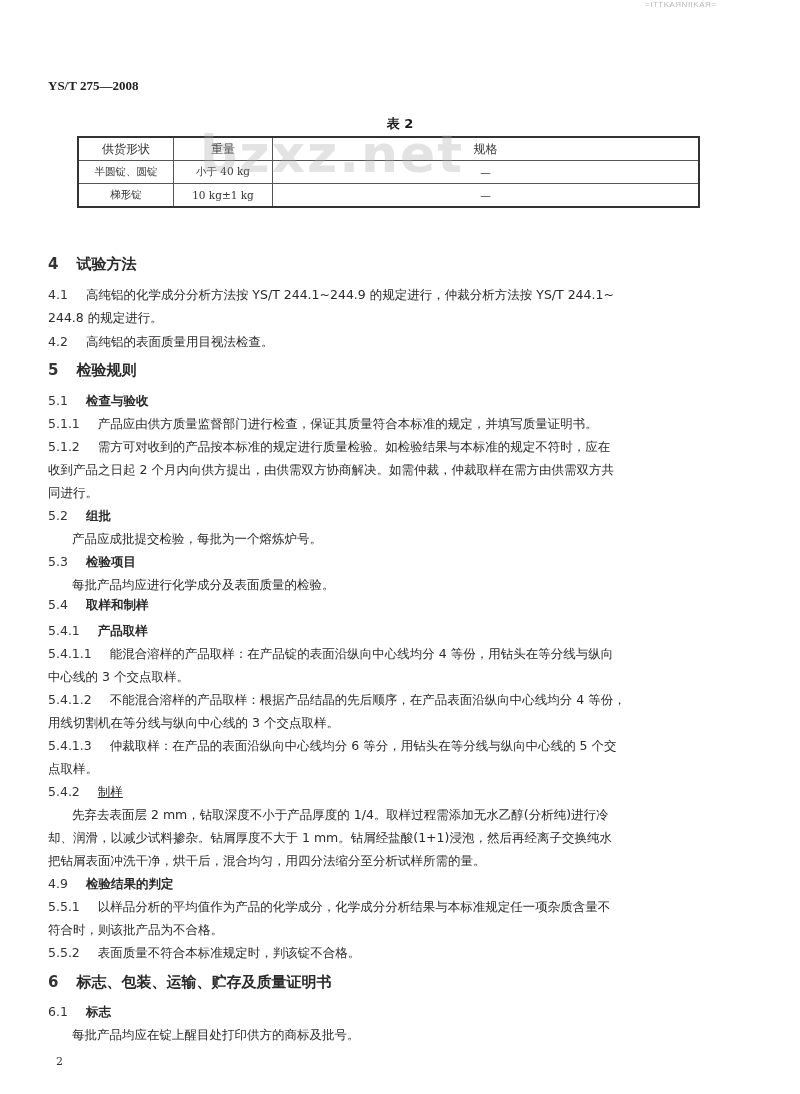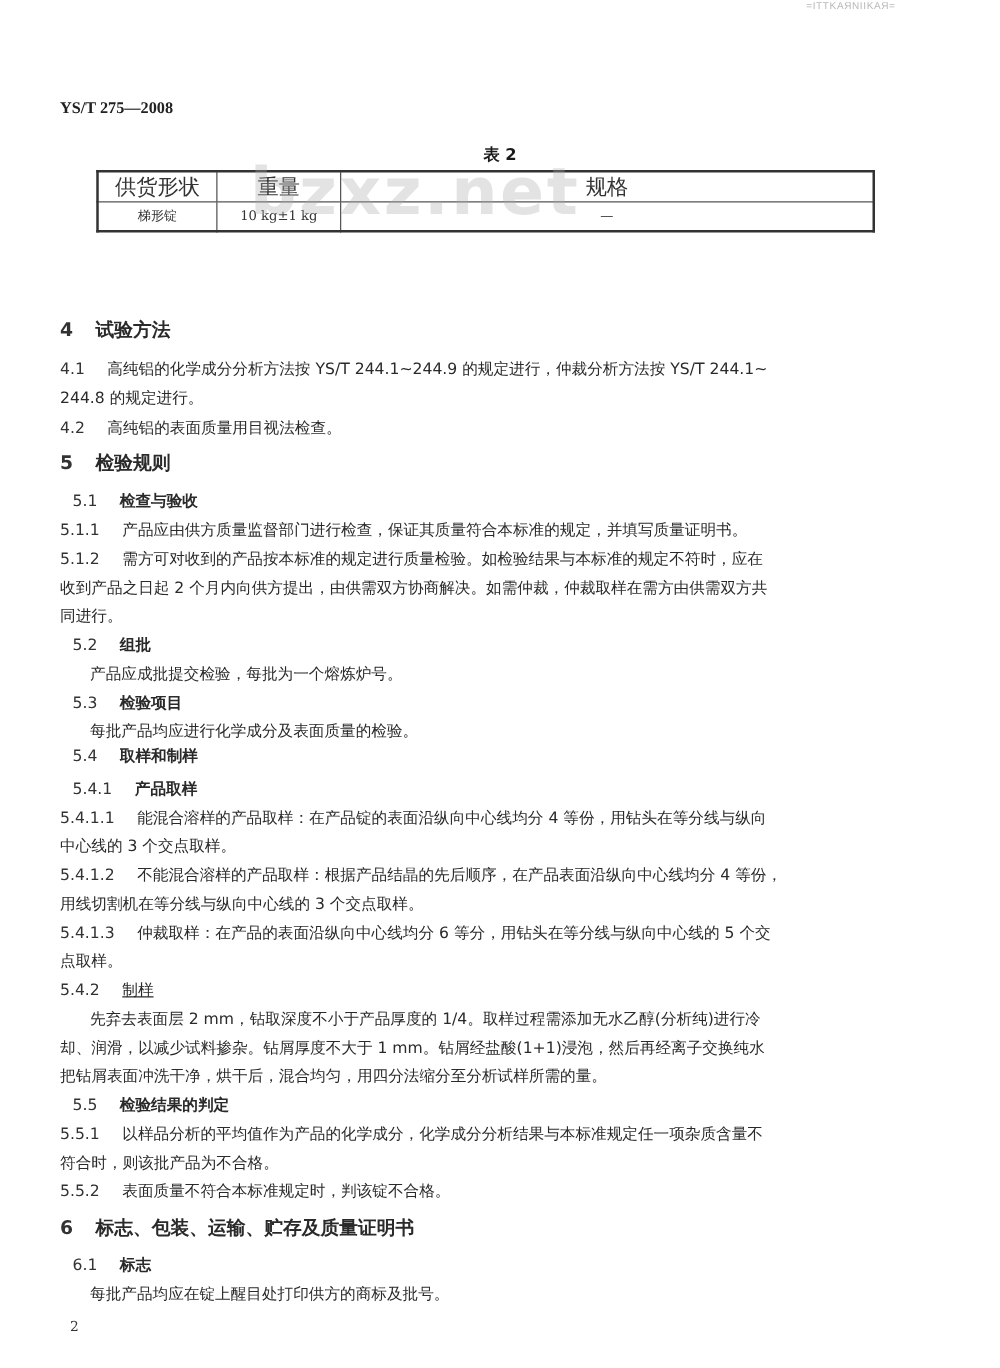--- a/index.html
+++ b/index.html
@@ -5,52 +5,57 @@
     html, body { margin: 0; padding: 0; }
     body {
       width: 800px; height: 1094px; background: #ffffff; position: relative; overflow: hidden;
       font-family: "DejaVu Serif", "Liberation Serif", serif; color: #1a1a1a;
     }
     .corner-mark { position: absolute; top: 0; left: 645px; font-size: 8px; color: #b8b8b8; letter-spacing: 0.5px; font-family: "Liberation Sans", sans-serif; }
     .std-no { position: absolute; top: 78px; left: 48px; font-size: 13px; font-weight: bold; font-family: "Liberation Serif", serif; color: #222; }
     .table-caption { position: absolute; top: 115px; left: 0; width: 800px; text-align: center; font-size: 13px; font-weight: bold; font-family: "DejaVu Sans", sans-serif; }
     .tbl { position: absolute; top: 136px; left: 77px; width: 623px; border-collapse: collapse; font-size: 11px; }
     .tbl td, .tbl th { border: 1px solid #555; height: 22px; padding: 0; text-align: center; font-weight: normal; color: #333; }
-    .tbl th { font-family: Liberation Mono, monospace; font-size: 17px; }
+    .tbl th { font-family: Liberation Mono, monospace; font-size: 12px; }
     .tbl td { font-family: "DejaVu Serif", serif; font-size: 10.5px; }
     .tbl .c1 { width: 94px; }
     .tbl .c2 { width: 98px; }
     .tbl { border-left: 2px solid #333; border-right: 2px solid #333; border-top: 2px solid #333; border-bottom: 2px solid #333; }
     .watermark {
       position: absolute; top: 128px; left: 200px; font-size: 52px; font-weight: bold;
       color: rgba(170,170,170,0.33); font-family: "DejaVu Sans", sans-serif; letter-spacing: 2px;
       pointer-events: none; line-height: 1;
     }
     .content { position: absolute; left: 48px; width: 660px; font-size: 12.5px; line-height: 24px; font-family: "DejaVu Sans", sans-serif; color: #2a2a2a; }
     .line { position: absolute; left: 0; white-space: nowrap; }
     .h1 { font-weight: bold; font-size: 15px; }
-    .h2 { font-weight: bold; margin-left: 10px; }
+    .h2 { font-weight: bold; }
     .num { display: inline-block; font-family: "DejaVu Sans", sans-serif; color: #333; }
     .indent { padding-left: 24px; }
     .page-num { position: absolute; top: 1028px; left: 56px; font-size: 11px; color: #333; }
   </style>
 </head>
 <body>
 
 <div class="corner-mark">=ITTKAЯNIIKAЯ=</div>
 <div class="std-no">YS/T 275—2008</div>
 
 <div class="table-caption">表 2</div>
 
 <table class="tbl">
   <tbody>
       <tr>
     <th class="c1">供货形状</th>
     <th class="c2">重量</th>
     <th>规格</th>
+  </tr>
+  <tr>
+    <td>半圆锭、圆锭</td>
+    <td>小于 40 kg</td>
+    <td>—</td>
   </tr>
   <tr>
     <td>梯形锭</td>
     <td>10 kg±1 kg</td>
     <td>—</td>
   </tr>
 </tbody>
   </table>
 
 <div class="watermark">bzxz.net</div>
@@ -130,21 +135,21 @@
   <div class="line indent" style="top:803px;">
     <span>先弃去表面层 2 mm，钻取深度不小于产品厚度的 1/4。取样过程需添加无水乙醇(分析纯)进行冷</span>
   </div>
   <div class="line" style="top:826px;">
     <span>却、润滑，以减少试料掺杂。钻屑厚度不大于 1 mm。钻屑经盐酸(1+1)浸泡，然后再经离子交换纯水</span>
   </div>
   <div class="line" style="top:849px;">
     <span>把钻屑表面冲洗干净，烘干后，混合均匀，用四分法缩分至分析试样所需的量。</span>
   </div>
   <div class="line h2" style="top:872px;">
-    <span class="num" style="font-weight:normal">5.5</span><span style="display:inline-block;width:18px"></span><span>检验结果的判定</span>
+    <span class="num" style="font-weight:normal">4.9</span><span style="display:inline-block;width:18px"></span><span>检验结果的判定</span>
   </div>
   <div class="line" style="top:895px;">
     <span class="num">5.5.1</span><span style="display:inline-block;width:18px"></span><span>以样品分析的平均值作为产品的化学成分，化学成分分析结果与本标准规定任一项杂质含量不</span>
   </div>
   <div class="line" style="top:918px;">
     <span>符合时，则该批产品为不合格。</span>
   </div>
   <div class="line" style="top:941px;">
     <span class="num">5.5.2</span><span style="display:inline-block;width:18px"></span><span>表面质量不符合本标准规定时，判该锭不合格。</span>
   </div>

